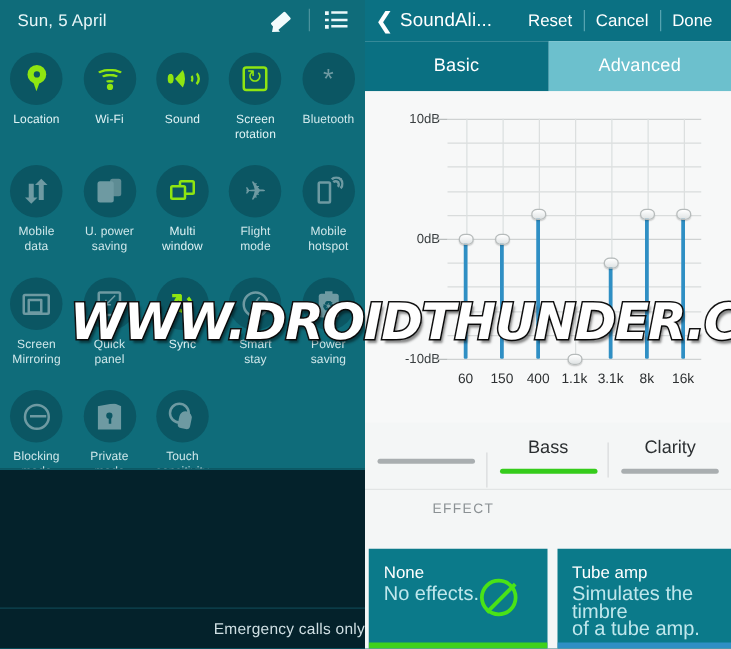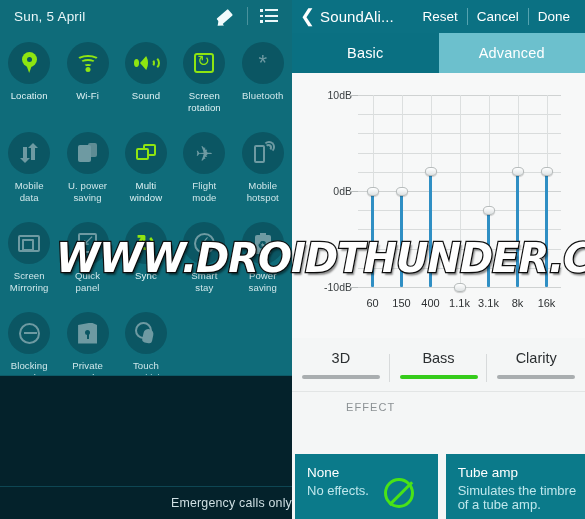--- a/index.html
+++ b/index.html
@@ -197,28 +197,28 @@
                 border-bottom:1px solid #e2e5e5; }
   .sl-col { flex:1; position:relative; text-align:center; }
   .sl-col .lab { font-size:14.5px; color:#2b2f31; }
   .sl-track { margin:9px auto 0 auto; width:78px; height:4px; background:#a9aeb0;
               border-radius:2px; }
   .sl-track.filled { background:#35cc1b; }
   .sl-div { position:absolute; right:0; top:4px; width:1px; height:28px; background:#d7dadb; }
 
   #effect-head { padding:9px 0 5px 9px; font-size:11px; letter-spacing:1.1px; color:#8b9194;margin-left:45px; }
 
-  #effect-cards { position:absolute; left:0; bottom:0; width:293px; height:65px;
+  #effect-cards { position:absolute; left:0; bottom:0; width:293px; height:80px;
                   display:flex; gap:8px; padding:0 0 0 3px;margin-top:32px; }
   .eff-card { position:relative; background:#0b7a8a; height:80px; overflow:hidden;
               cursor:pointer; }
   .eff-card.c1 { width:174px; }
   .eff-card.c2 { width:170px; }
   .eff-title { color:#ffffff; font-size:13.5px; padding:11px 0 0 12px; }
-  .eff-desc { color:#bfe7ec; font-size:13px; line-height:14px; padding:4px 0 0 12px;
+  .eff-desc { color:#bfe7ec; font-size:16px; line-height:14px; padding:4px 0 0 12px;
               max-width:140px; }
   .eff-bar { position:absolute; left:0; bottom:0; width:100%; height:5px; }
   .eff-bar.green { background:#3fd11c; }
   .eff-bar.blue  { background:#2f8fc4; }
   .ban { position:absolute; right:24px; top:24px; width:30px; height:30px;
          border-radius:50%; border:3.4px solid #49e317; }
   .ban::after { content:""; position:absolute; left:-2px; top:10.5px; width:32px; height:3.4px;
          background:#49e317; transform:rotate(-45deg); }
 
   
@@ -492,21 +492,20 @@
         <div class="eq-xlab" style="left: 109.5px;">150</div>
         <div class="eq-xlab" style="left: 138.5px;">400</div>
         <div class="eq-xlab" style="left: 167.5px;">1.1k</div>
         <div class="eq-xlab" style="left: 196.5px;">3.1k</div>
         <div class="eq-xlab" style="left: 225.5px;">8k</div>
         <div class="eq-xlab" style="left: 254.5px;">16k</div>
       </div>
 
     <div id="sa-sliders">
       <div class="sl-col">
-        <div class="lab">3D</div>
         <div class="sl-track"></div>
         <div class="sl-div"></div>
       </div>
       <div class="sl-col">
         <div class="lab">Bass</div>
         <div class="sl-track filled"></div>
         <div class="sl-div"></div>
       </div>
       <div class="sl-col">
         <div class="lab">Clarity</div>

